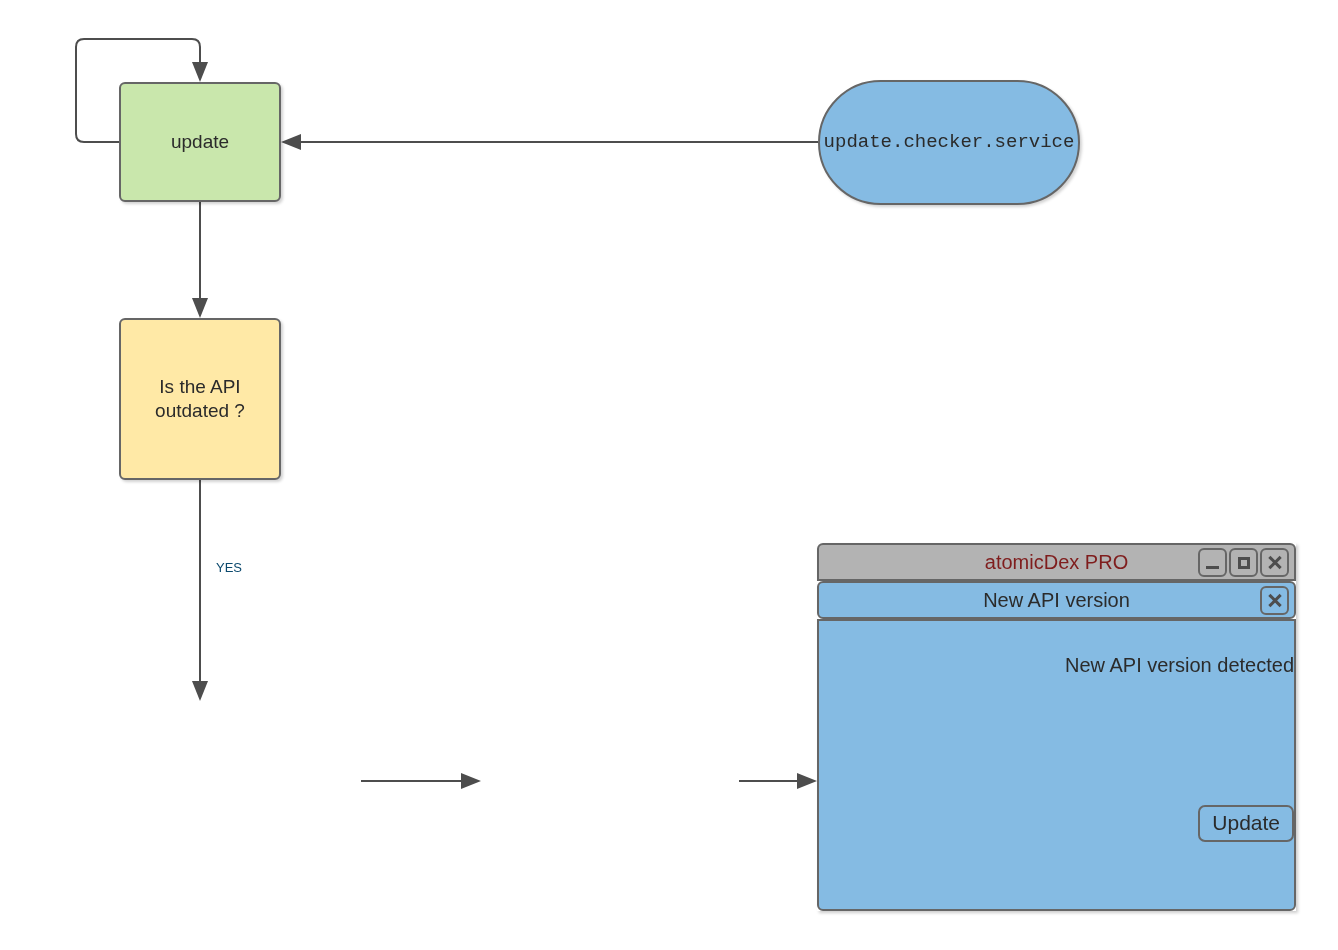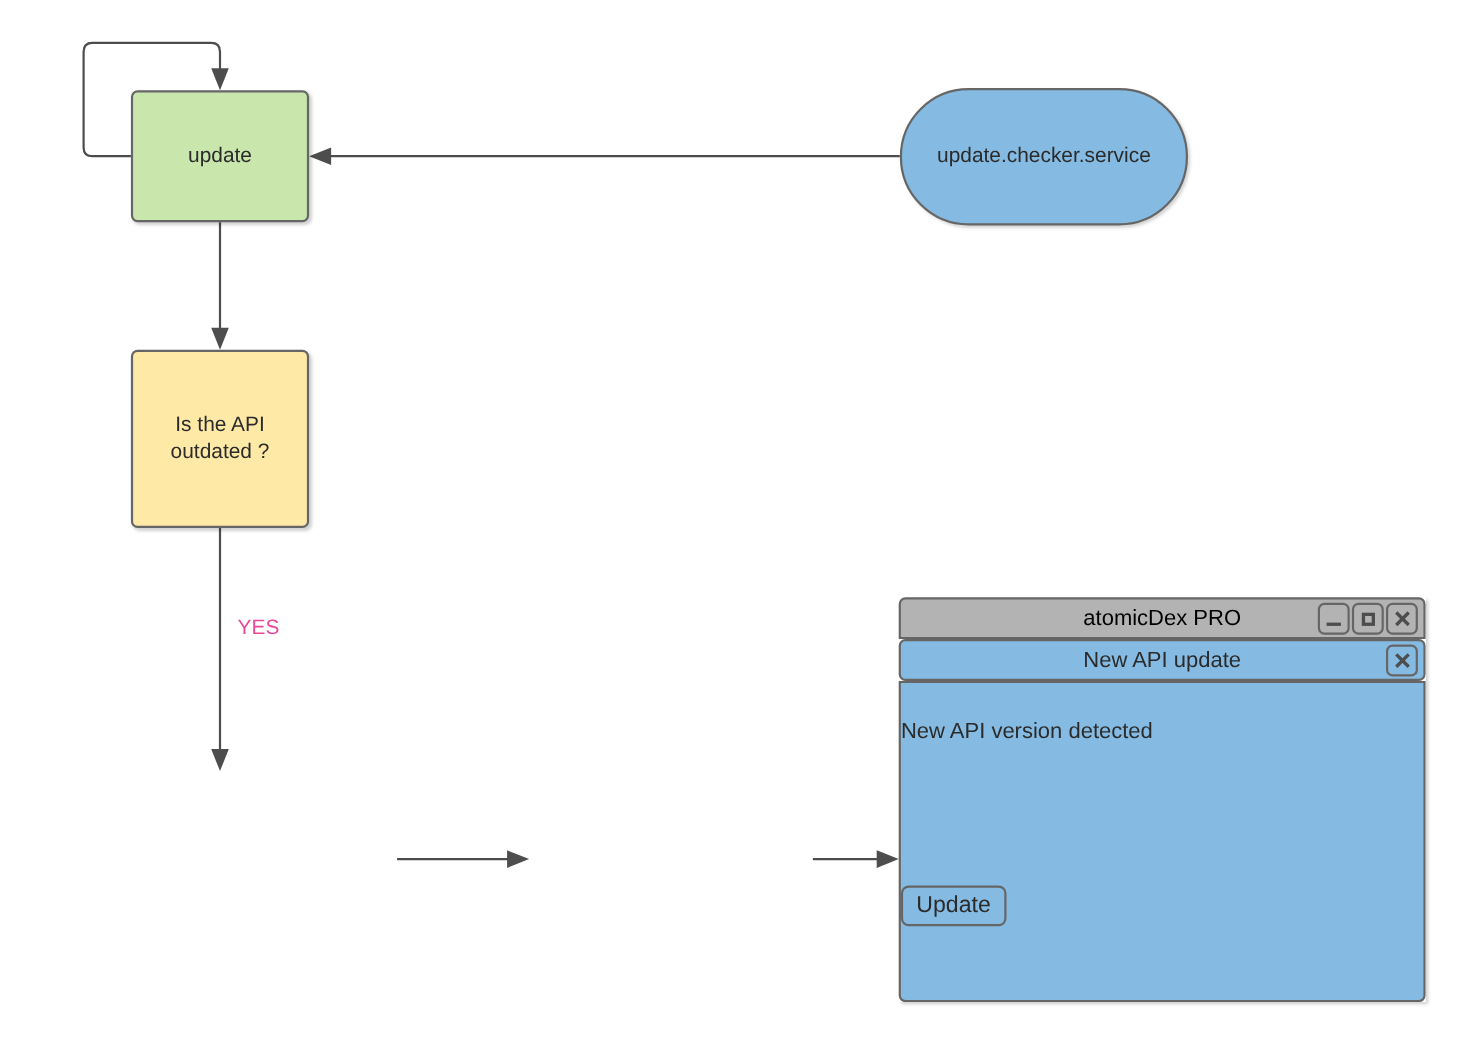--- a/index.html
+++ b/index.html
@@ -32,21 +32,21 @@
     align-items: center;
     justify-content: center;
     text-align: center;
     font-size: 19px;
     line-height: 1.28;
     color: #2b2b2b;
     white-space: pre-line;
     box-shadow: 2px 2px 3px rgba(0,0,0,0.18);
   }
   .node.process  { border-radius: 6px; }
-  .node.stadium  { border-radius: 999px; }
+  .node.stadium  { border-radius: 999px; font-family: Liberation Mono, monospace; }
 
   .n-update   { left: 119px; top: 82px;  width: 162px; height: 120px; background: #c9e7ac; }
   .n-checker  { left: 818px; top: 80px;  width: 262px; height: 125px; background: #85bbe3; }
   .n-decision { left: 119px; top: 318px; width: 162px; height: 162px; background: #ffe9a6; text-align: center; }
   .n-setprop  { left: 39px;  top: 701px; width: 322px; height: 160px; background: #b18fc0; }
   .n-frontend { left: 481px; top: 722px; width: 258px; height: 118px; background: #85bbe3; }
 
   
   #edges {
     position: absolute;
@@ -59,22 +59,22 @@
     fill: none;
     stroke: #4d4d4d;
     stroke-width: 2;
     stroke-linecap: butt;
     stroke-linejoin: round;
   }
   .edge-head { fill: #4d4d4d; stroke: none; }
 
   .edge-label {
     position: absolute;
-    font-size: 19px;
-    color: #ec4899;
+    font-size: 13px;
+    color: #0c4a6e;
     white-space: nowrap;
   }
   .lbl-yes { left: 216px; top: 560px; }
 
   
   .win {
     position: absolute;
     left: 817px;
     top: 543px;
     width: 479px;
@@ -90,21 +90,21 @@
     box-sizing: border-box;
     background: #b3b3b3;
     border: 2px solid #666666;
     border-radius: 6px 6px 0 0;
     display: flex;
     align-items: center;
     justify-content: center;
   }
   .win-title {
     font-size: 20px;
-    color: #000000;
+    color: #7f1d1d;
     text-align: right;
   }
   .win-buttons {
     position: absolute;
     right: 5px;
     top: 3px;
     display: flex;
     gap: 2px;
   }
   .win-btn {
@@ -171,21 +171,21 @@
     position: absolute;
     left: 0; top: 76px;
     width: 479px;
     height: 292px;
     box-sizing: border-box;
     background: #85bbe3;
     border: 2px solid #666666;
     border-radius: 0 0 6px 6px;
     display: flex;
     flex-direction: column;
-    align-items: flex-start;
+    align-items: flex-end;
   }
   .dlg-message {
     margin-top: 33px;
     font-size: 20px;
     color: #2b2b2b;
   }
   .dlg-button {
     margin-top: 128px;
     padding: 4px 12px 6px 12px;
     box-sizing: border-box;
@@ -259,21 +259,21 @@
         <div class="win-btn">
           <span class="glyph-max"></span>
         </div>
         <div class="win-btn">
           <span class="glyph-x"></span>
         </div>
       </div>
     </div>
 
     <div class="dlg-titlebar">
-      <span class="dlg-title">New API update</span>
+      <span class="dlg-title">New API version</span>
       <div class="win-btn dlg-close">
         <span class="glyph-x"></span>
       </div>
     </div>
 
     <div class="dlg-body">
       <div class="dlg-message">New API version detected</div>
       <button class="dlg-button">Update</button>
     </div>
 

